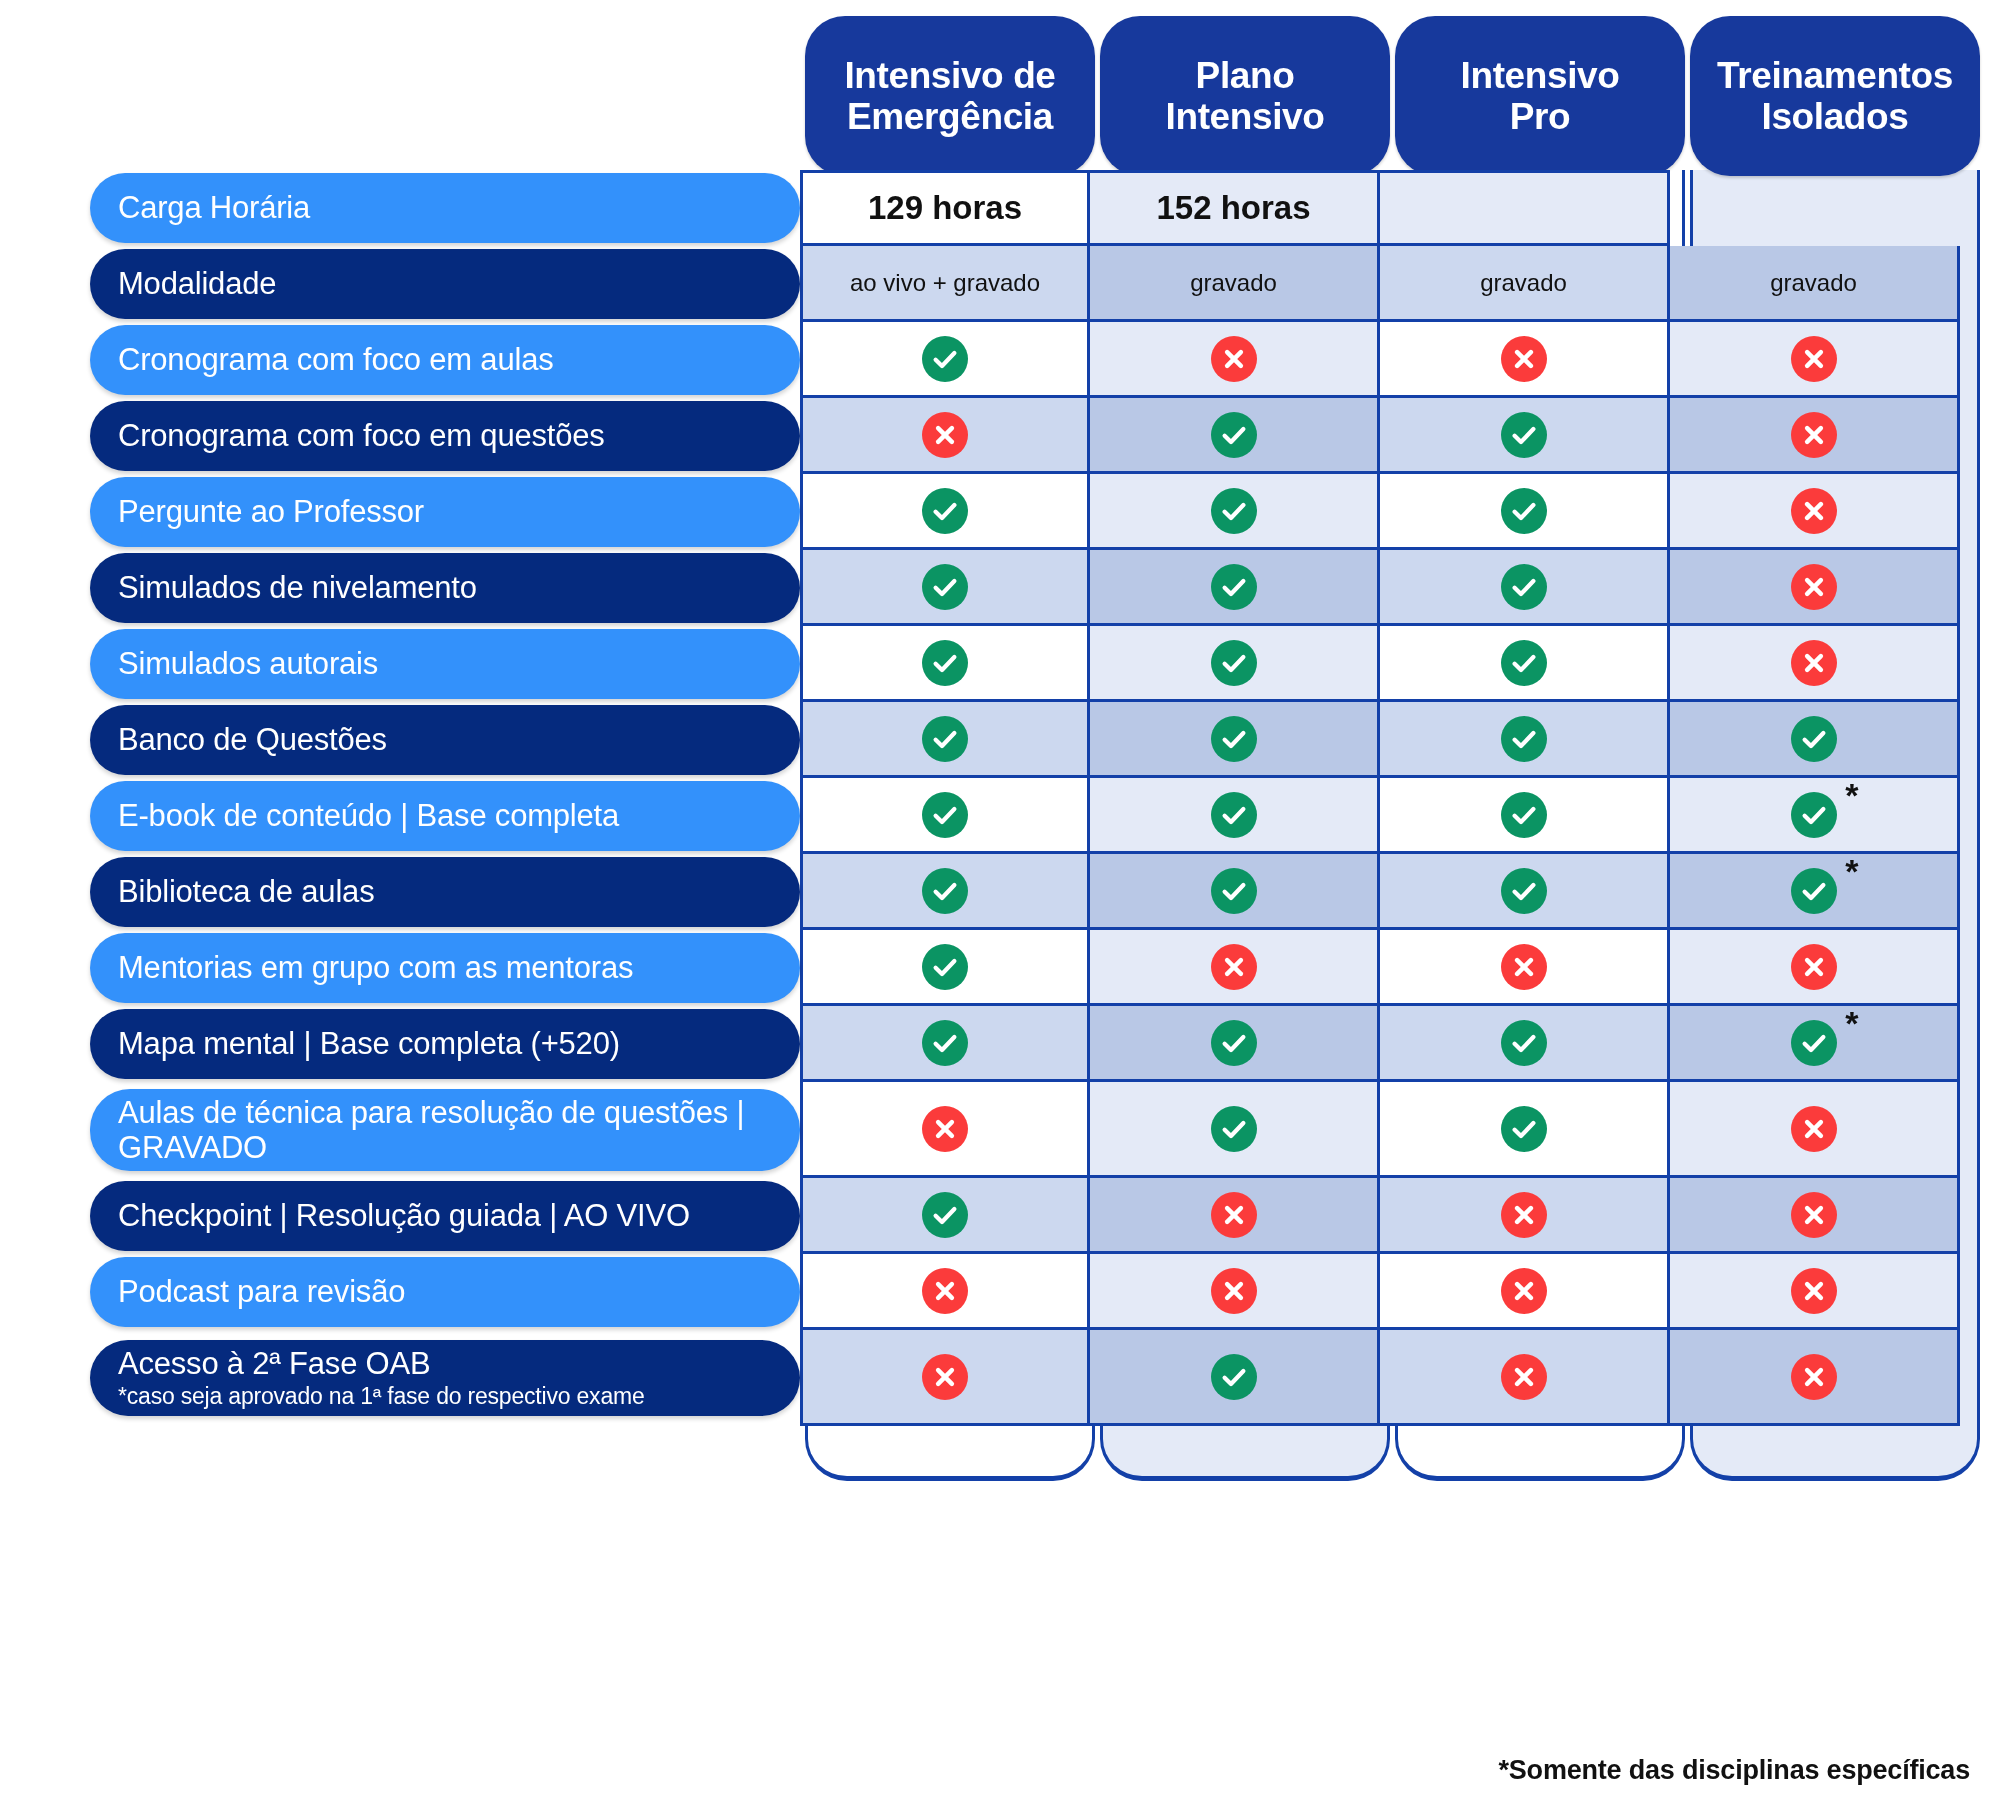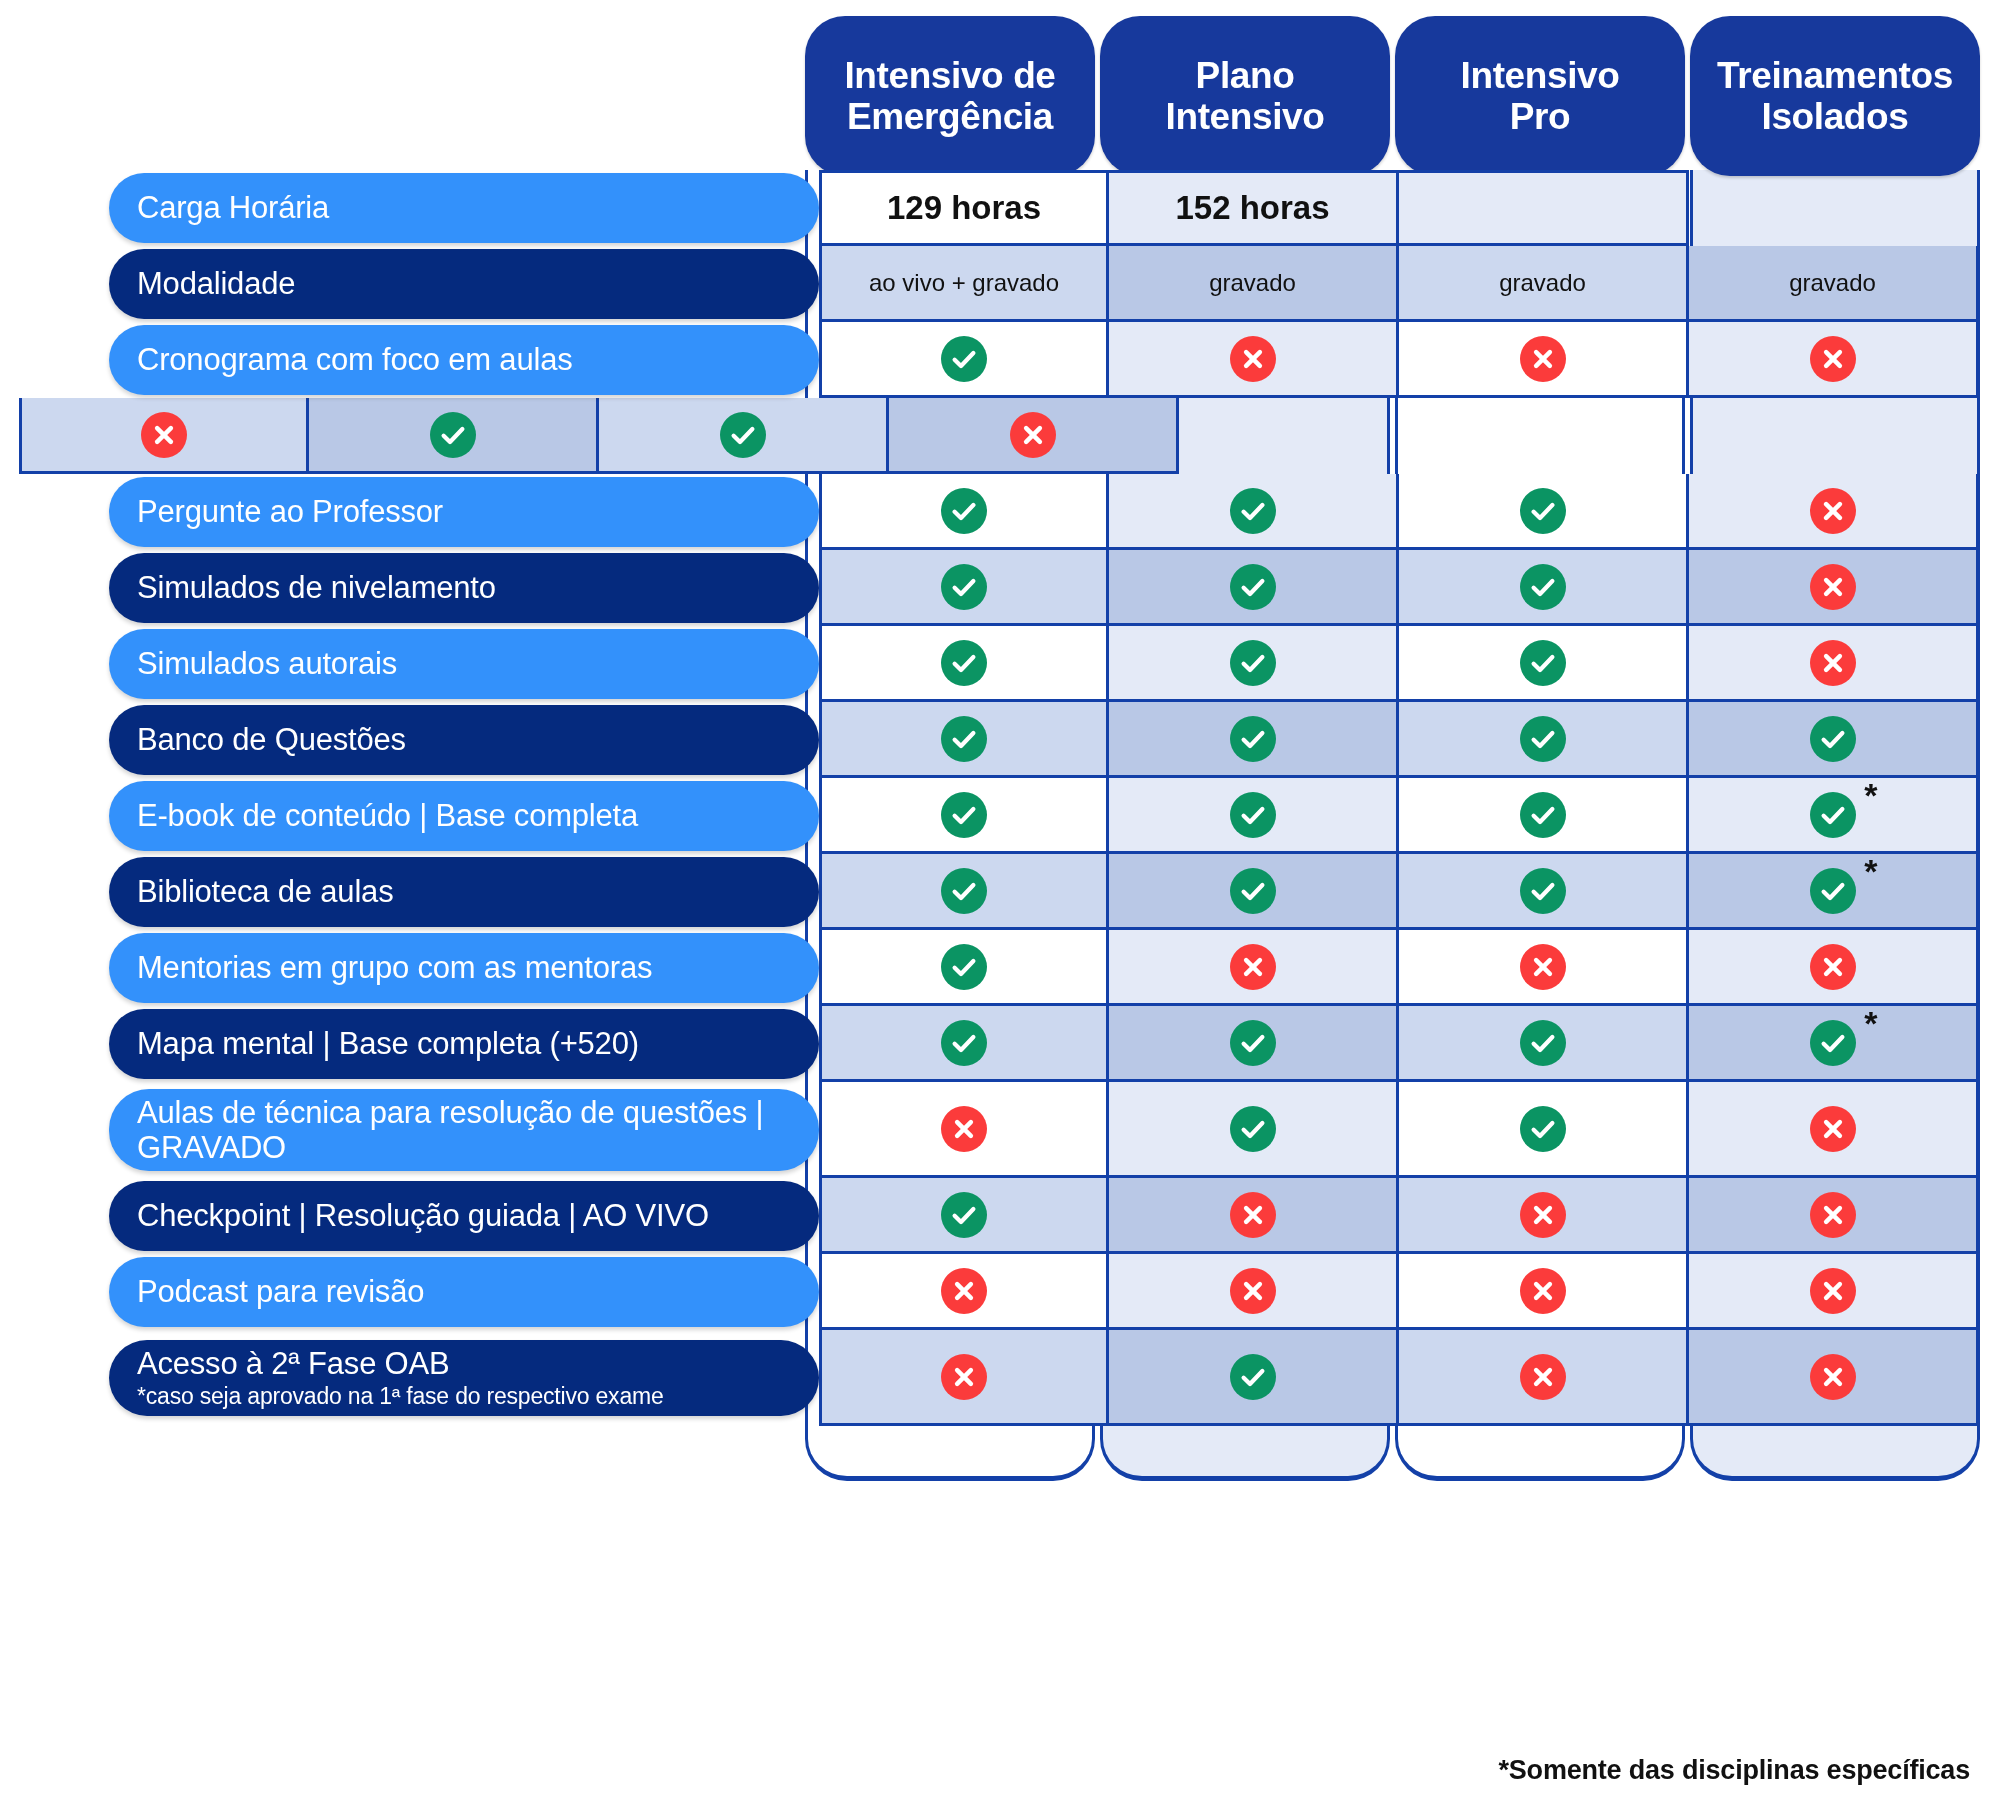--- a/index.html
+++ b/index.html
@@ -90,21 +90,20 @@
     position: absolute;
     top: 170px;
     left: 0;
     width: 2000px;
   }
   .row {
     position: relative;
     display: flex;
     align-items: stretch;
     width: 1736px;
-    margin-left: 19px;
   }
 
   .label-cell {
     width: var(--label-col-w);
     display: flex;
     align-items: center;
     position: relative;
     z-index: 3;
   }
   .pill {
@@ -293,20 +292,25 @@
             <span class="mark no">
               <svg viewBox="0 0 24 24">
                 <line x1="6.5" y1="6.5" x2="17.5" y2="17.5" stroke="#ffffff" stroke-width="3.6" stroke-linecap="round"></line>
                 <line x1="17.5" y1="6.5" x2="6.5" y2="17.5" stroke="#ffffff" stroke-width="3.6" stroke-linecap="round"></line>
               </svg>
             </span>
           </div>
         </div>
       </div>
       <div class="row even">
+        <div class="label-cell">
+          <div class="pill dark">
+            <div>Cronograma com foco em questões</div>
+          </div>
+        </div>
         <div class="cells">
           <div class="cell c1" style="min-height: 76px;">
             <span class="mark no">
               <svg viewBox="0 0 24 24">
                 <line x1="6.5" y1="6.5" x2="17.5" y2="17.5" stroke="#ffffff" stroke-width="3.6" stroke-linecap="round"></line>
                 <line x1="17.5" y1="6.5" x2="6.5" y2="17.5" stroke="#ffffff" stroke-width="3.6" stroke-linecap="round"></line>
               </svg>
             </span>
           </div>
           <div class="cell c2" style="min-height: 76px;">

